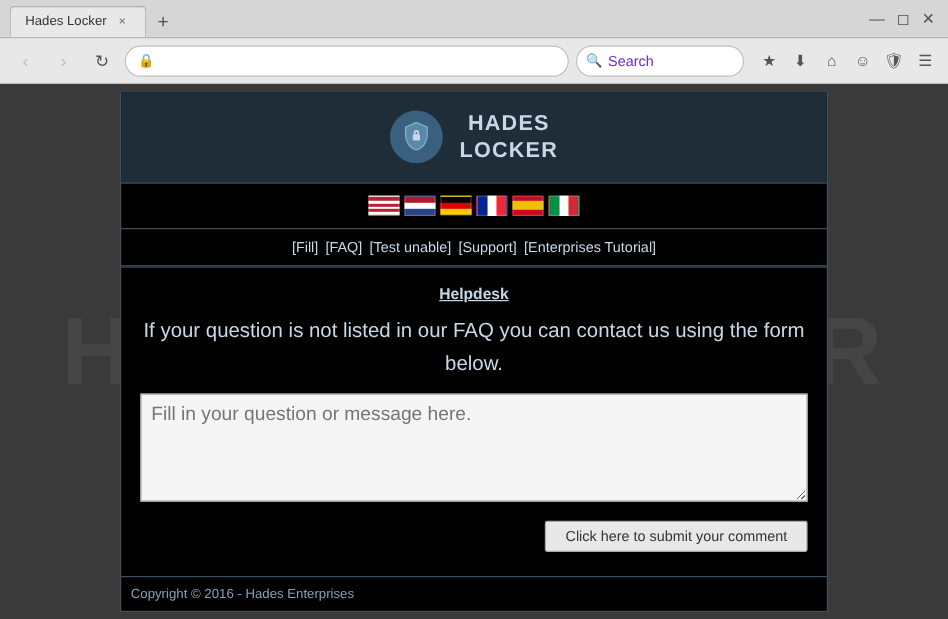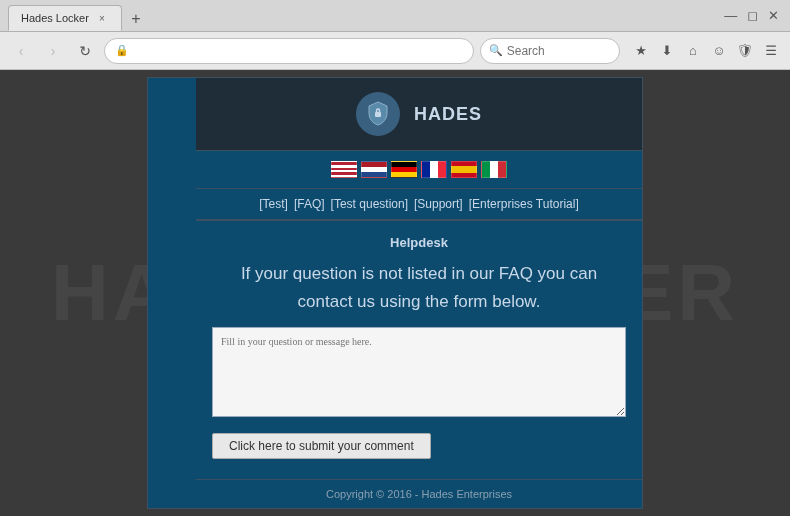--- a/index.html
+++ b/index.html
@@ -176,26 +176,25 @@
       font-size: 80px;
       font-weight: bold;
       color: rgba(255,255,255,0.06);
       white-space: nowrap;
       pointer-events: none;
       letter-spacing: 4px;
     }
 
     
     .content-panel {
-      width: 496px;
-      background: #0c4a6e;
+      width: 590px;
+      background: #000000;
       border: 1px solid #3d5060;
       z-index: 1;
       position: relative;
-      padding-left: 48px;
     }
 
     
     .panel-header {
       background: #1e2d38;
       padding: 14px 20px;
       display: flex;
       align-items: center;
       justify-content: center;
       gap: 14px;
@@ -269,67 +268,68 @@
     .panel-body {
       padding: 14px 16px;
     }
 
     .section-title {
       text-align: center;
       font-size: 13px;
       color: #c8d8e8;
       margin-bottom: 10px;
       font-weight: bold;
+      text-decoration: underline;
     }
 
     .description-text {
       font-size: 17px;
       color: #c8d8e8;
       line-height: 1.6;
       margin-bottom: 12px;
       text-align: center;
     }
 
     .textarea-field {
       width: 100%;
       height: 90px;
       background: #f5f5f5;
       border: 1px solid #9ab;
       resize: vertical;
-      font-size: 10px;
+      font-size: 16px;
       color: #999;
       padding: 8px;
-      font-family: Liberation Serif, serif;
+      font-family: Liberation Sans, sans-serif;
       display: block;
       margin-bottom: 10px;
     }
 
     .submit-btn-row {
       display: flex;
-      justify-content: flex-start;
+      justify-content: flex-end;
       margin-bottom: 4px;
       padding-bottom: 2px;
       margin-top: 16px;
     }
 
     .submit-btn {
       background: #e8e8e8;
       border: 1px solid #aaa;
       padding: 5px 16px;
       font-size: 12px;
       color: #333;
       cursor: pointer;
       border-radius: 2px;
     }
 
     
     .panel-footer {
       border-top: 1px solid #3d5060;
       padding: 8px;
-      text-align: center;
+      text-align: left;
       font-size: 11px;
       color: #8aa0b0;
     }
 
     
     .flag-us { background: linear-gradient(to bottom, #B22234 0%, #B22234 23%, white 23%, white 38%, #B22234 38%, #B22234 54%, white 54%, white 69%, #B22234 69%, #B22234 85%, white 85%, white 100%); }
     .flag-nl { background: linear-gradient(to bottom, #AE1C28 0%, #AE1C28 33%, white 33%, white 66%, #21468B 66%, #21468B 100%); }
     .flag-de { background: linear-gradient(to bottom, #000 0%, #000 33%, #D00 33%, #D00 66%, #FFCE00 66%, #FFCE00 100%); }
     .flag-fr { background: linear-gradient(to right, #002395 0%, #002395 33%, white 33%, white 66%, #ED2939 66%, #ED2939 100%); }
     .flag-es { background: linear-gradient(to bottom, #c60b1e 0%, #c60b1e 25%, #f1bf00 25%, #f1bf00 75%, #c60b1e 75%, #c60b1e 100%); }
@@ -357,21 +357,21 @@
   <div class="browser-navbar">
     <div class="nav-btn disabled">‹</div>
     <div class="nav-btn disabled">›</div>
     <div class="nav-btn">↻</div>
     <div class="address-bar">
       <span class="lock-icon">🔒</span>
       <span class="address-text"></span>
     </div>
     <div class="search-bar-right">
       <span style="color:#999;font-size:11px;">🔍</span>
-      <span style="font-size:12px;color:#737373;">Search</span>
+      <span style="font-size:12px;color:#6d28d9;">Search</span>
     </div>
     <div class="browser-toolbar-icons">
       <div class="toolbar-icon">★</div>
       <div class="toolbar-icon">⬇</div>
       <div class="toolbar-icon">⌂</div>
       <div class="toolbar-icon">☺</div>
       <div class="toolbar-icon">🛡</div>
       <div class="toolbar-icon">☰</div>
     </div>
   </div>
@@ -384,36 +384,37 @@
       <div class="panel-header">
         <div class="lock-shield">
           <svg width="22" height="26" viewBox="0 0 22 26" fill="none" xmlns="http://www.w3.org/2000/svg">
             <path d="M11 1L2 5v7c0 5.5 3.8 10.7 9 12 5.2-1.3 9-6.5 9-12V5L11 1z" fill="#5a8aaa" stroke="#8ab0c8" stroke-width="1"></path>
             <rect x="8" y="11" width="6" height="5" rx="1" fill="#c8d8e8"></rect>
             <rect x="9.5" y="8" width="3" height="4" rx="1.5" stroke="#c8d8e8" stroke-width="1.5" fill="none"></rect>
           </svg>
         </div>
         <div class="panel-title">
           <div>HADES</div>
+          <div>LOCKER</div>
         </div>
       </div>
 
       <div class="flags-row">
         <div class="flag flag-us"></div>
         <div class="flag flag-nl"></div>
         <div class="flag flag-de"></div>
         <div class="flag flag-fr"></div>
         <div class="flag flag-es"></div>
         <div class="flag flag-it"></div>
       </div>
 
       <div class="nav-links">
-        <span class="nav-link">[Test]</span>
+        <span class="nav-link">[Fill]</span>
         <span class="nav-link">[FAQ]</span>
-        <span class="nav-link">[Test question]</span>
+        <span class="nav-link">[Test unable]</span>
         <span class="nav-link">[Support]</span>
         <span class="nav-link">[Enterprises Tutorial]</span>
       </div>
 
       <div class="divider"></div>
 
       <div class="panel-body">
         <div class="section-title">Helpdesk</div>
         <div class="description-text">
           <div>If your question is not listed in our FAQ you can contact us using the form below.</div>

